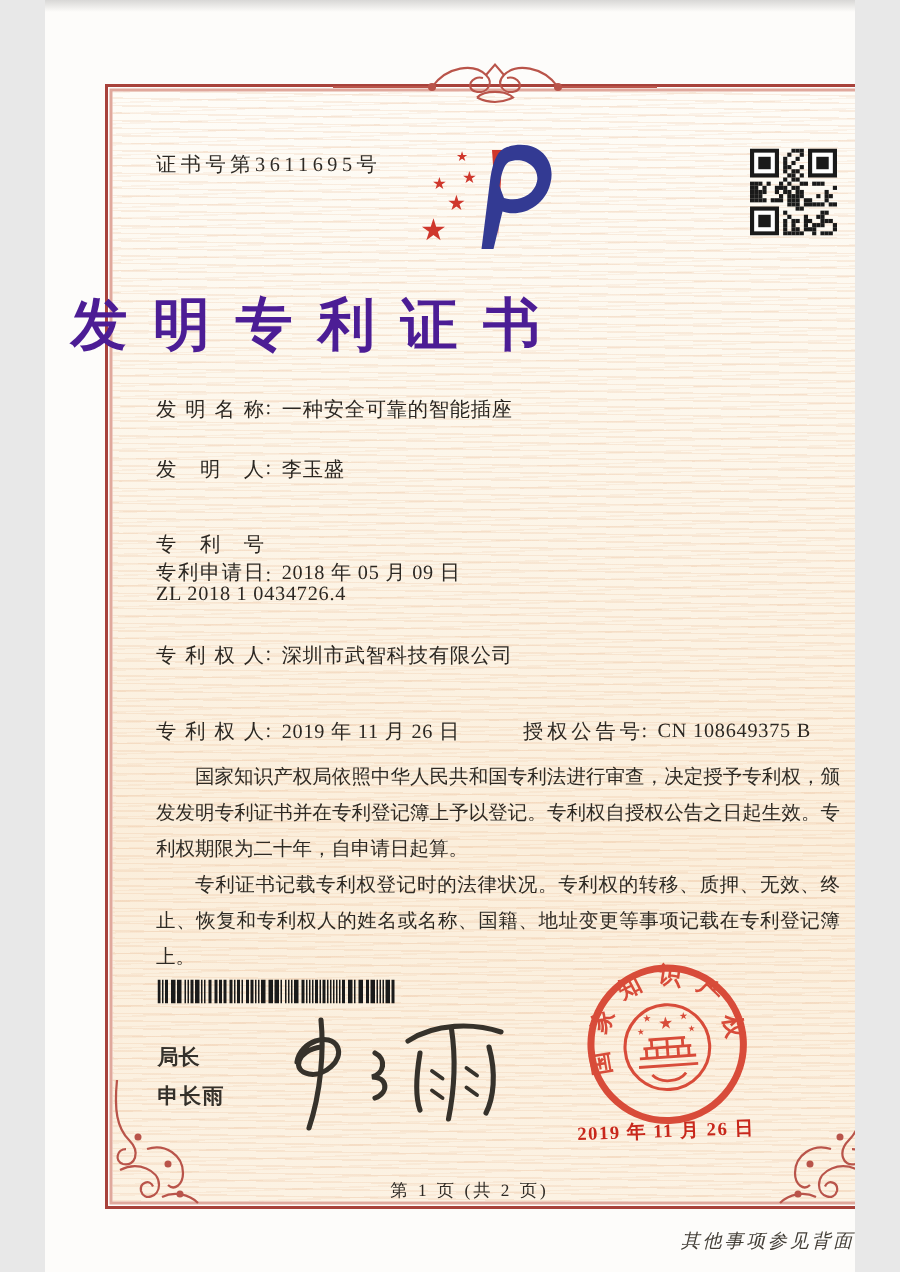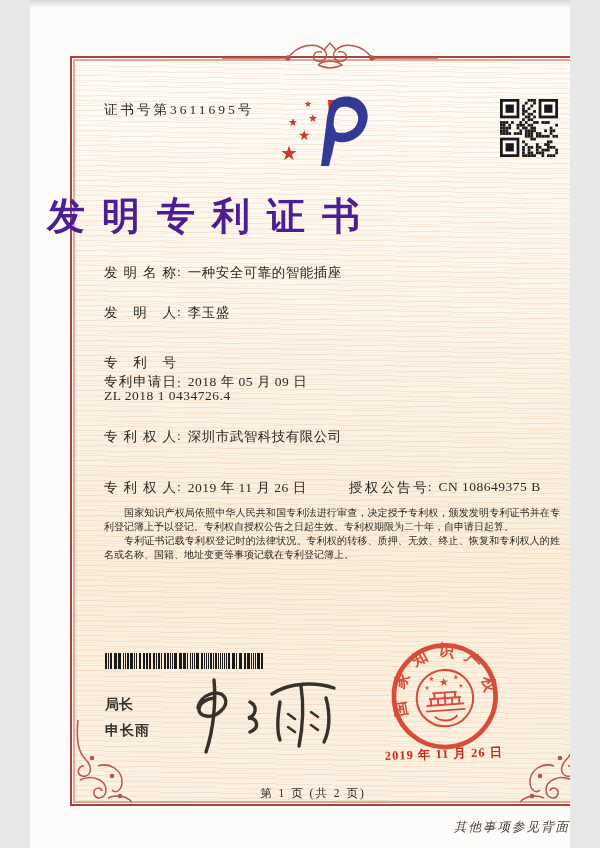--- a/index.html
+++ b/index.html
@@ -31,21 +31,21 @@
   .title{
     position:absolute;left:0;right:0;top:191px;text-align:left;
     font-size:38px;font-weight:bold;letter-spacing:17px;text-indent:17px;color:#4c1d95;
   }
   .frow{position:absolute;left:74px;width:456px;font-size:13.5px;display:flex;align-items:flex-start;color:#2b2722;}
   .flabel{display:inline-block;width:72px;text-align:justify;text-align-last:justify;flex:none;}
   .fcolon{flex:none;margin:0 7px 0 1px;}
   .fcolon::before{content:":";}
   .fvalue{white-space:pre-line;letter-spacing:.5px;}
   .fpair2{display:flex;margin-left:42px;}
-  .paras{position:absolute;left:74px;top:506px;width:456px;font-size:10px;line-height:14px;text-align:justify;color:#2e2a24;}
+  .paras{position:absolute;left:74px;top:506px;width:456px;font-size:13px;line-height:24px;text-align:justify;color:#2e2a24;}
   .paras p{margin:0;text-indent:2em;}
   .barcode{position:absolute;left:75px;top:653px;width:160px;height:16px;}
   .signer-title{position:absolute;left:75px;top:696px;font-family:"Liberation Sans","DejaVu Sans",sans-serif;font-weight:600;font-size:14px;color:#35312b;}
   .signer-name{position:absolute;left:75px;top:722px;font-family:"Liberation Sans","DejaVu Sans",sans-serif;font-weight:600;font-size:14px;letter-spacing:1px;color:#35312b;}
   .signature{position:absolute;left:150px;top:674px;width:168px;height:90px;}
   .seal{position:absolute;left:349px;top:636px;width:132px;height:127px;transform:rotate(-4deg);opacity:.93;}
   .seal-date{
     position:absolute;left:344px;top:746px;width:140px;text-align:center;
     font-size:12.5px;font-weight:bold;color:#c8281c;letter-spacing:1px;transform:rotate(-2deg);
   }

